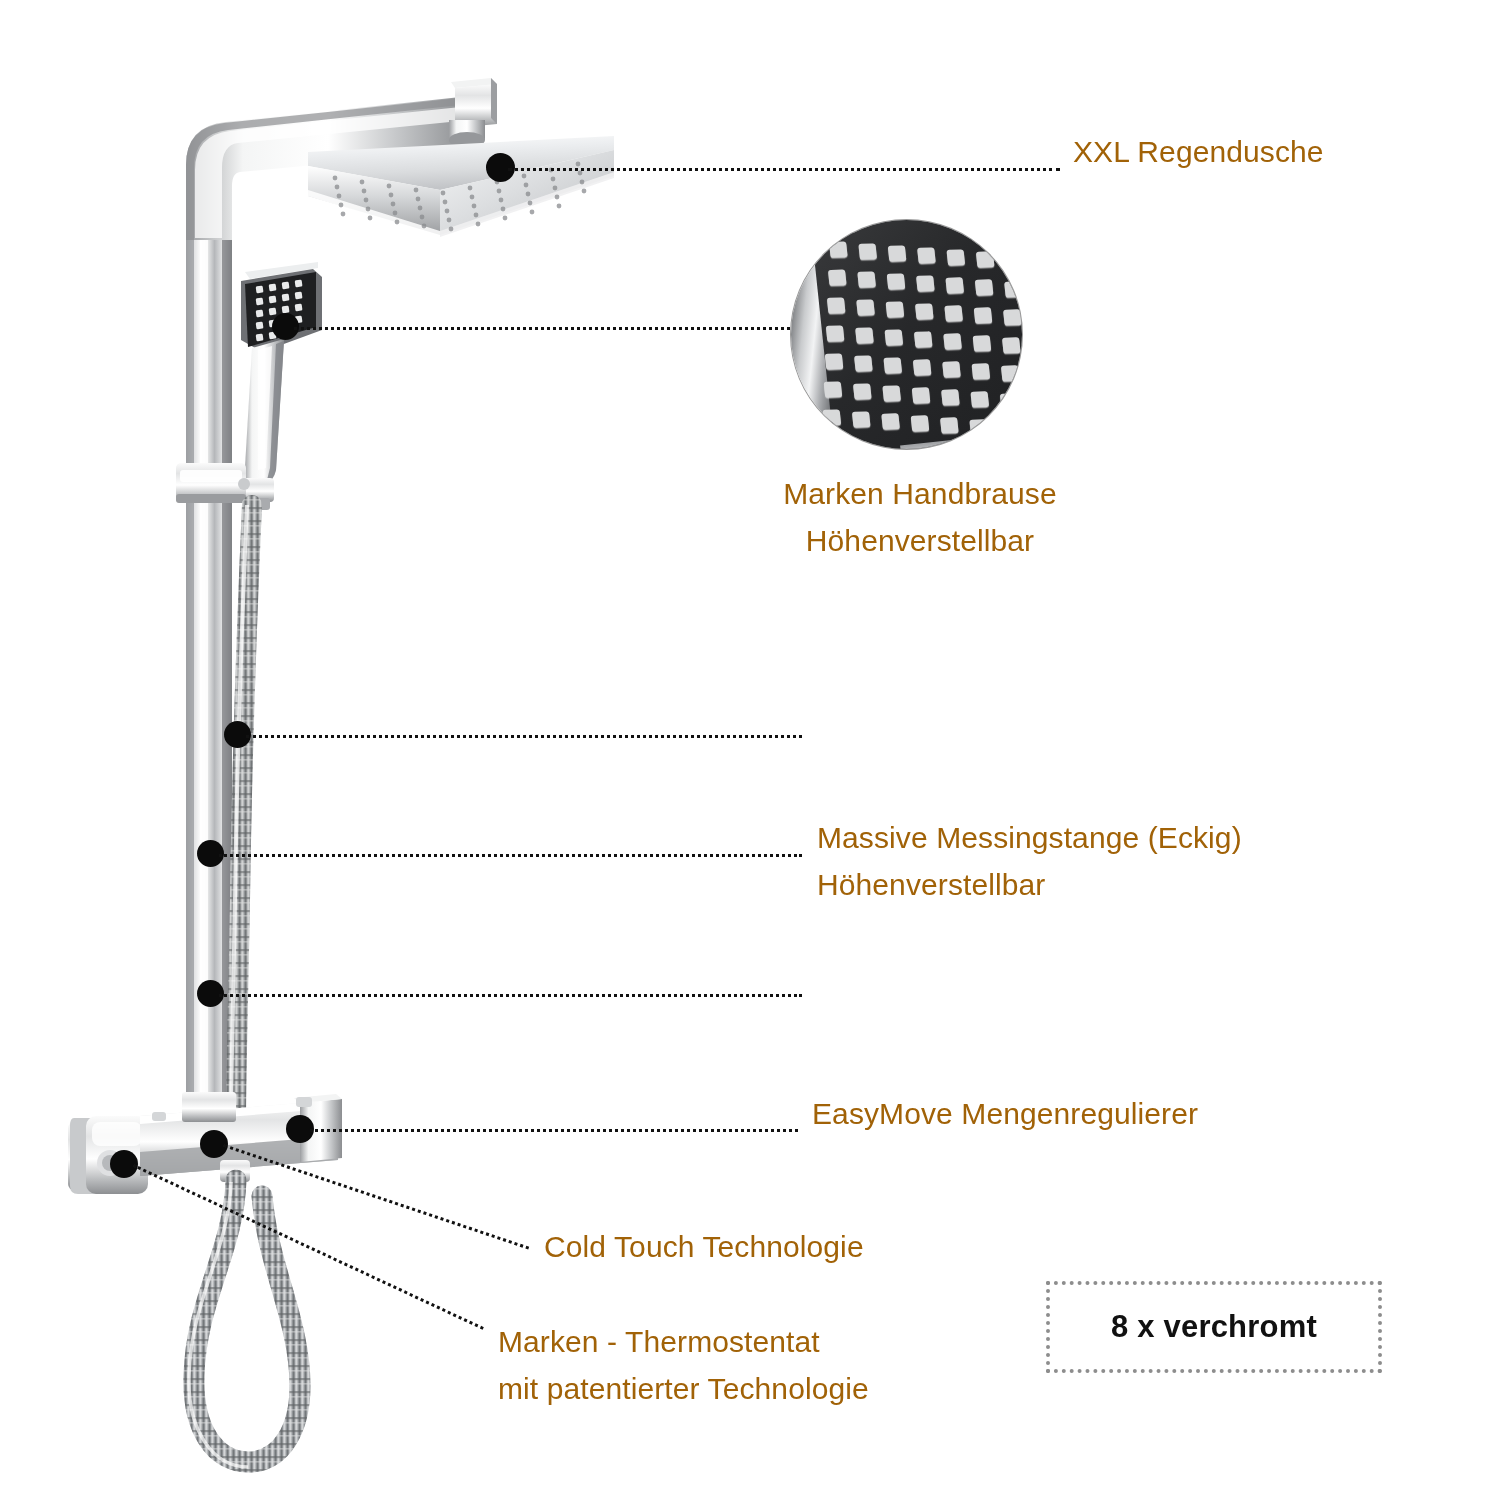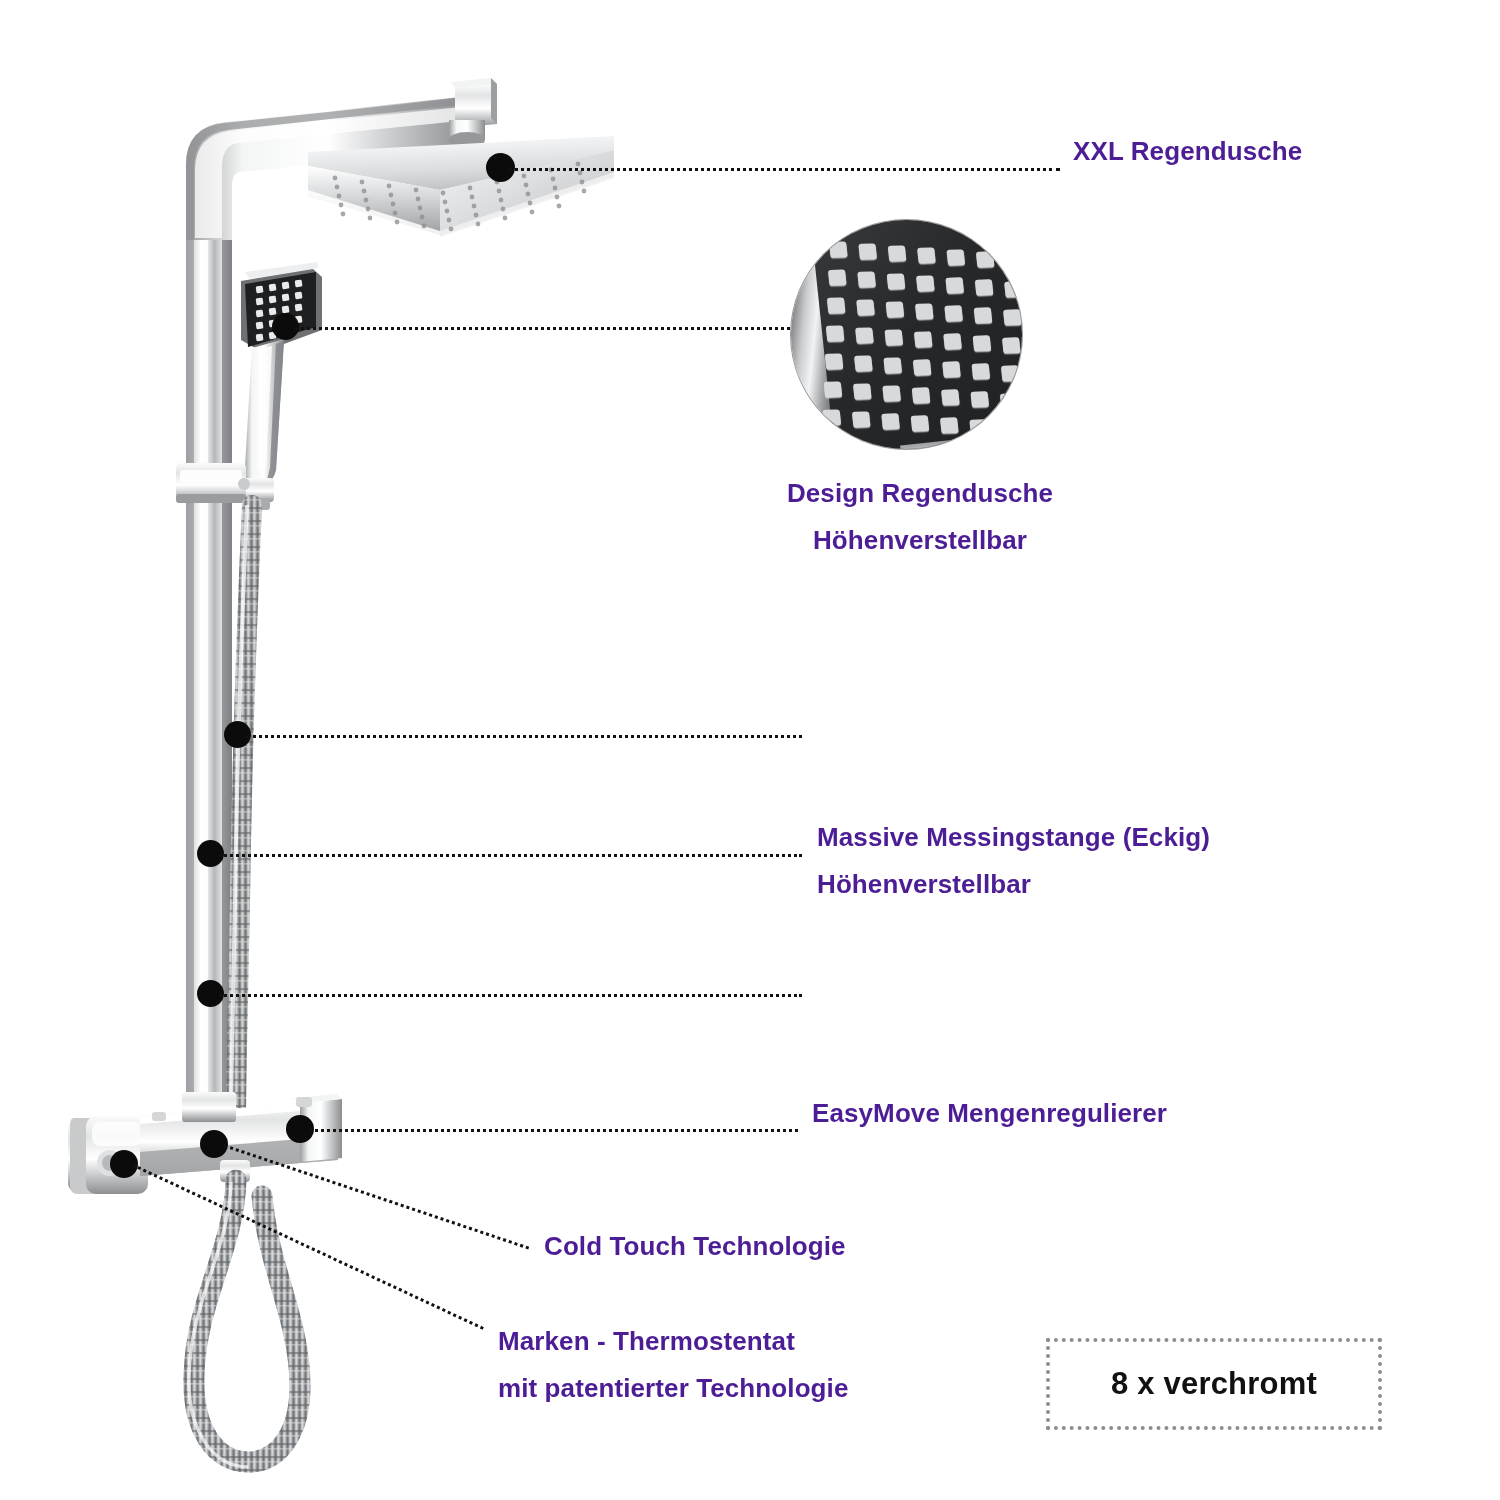--- a/index.html
+++ b/index.html
@@ -14,26 +14,26 @@
     position: relative;
     width: 1500px;
     height: 1500px;
     background: #ffffff;
     overflow: hidden;
   }
 
   
   .callout {
     position: absolute;
-    color: #4c1d95;
-    font-size: 26px;
+    color: #a16207;
+    font-size: 30px;
     line-height: 47px;
     letter-spacing: 0.1px;
     white-space: nowrap;
-    font-weight: 700;
+    font-weight: 400;
   }
   .callout.centered { text-align: center; }
 
   
   .leader {
     position: absolute;
     height: 0;
     border-top: 3px dotted #111111;
     transform-origin: 0 0;
   }
@@ -425,21 +425,21 @@
 
   <span class="leader" style="left:224px; top:1144px; width:322px; transform:rotate(18.6deg);"></span>
 
   <span class="leader" style="left:134px; top:1164px; width:386px; transform:rotate(25.0deg);"></span>
 
   <div class="callout" style="left:1073px; top:128px;">
     <div>XXL Regendusche</div>
   </div>
 
   <div class="callout centered" style="left:745px; top:470px; width:350px;">
-    <div>Design Regendusche</div>
+    <div>Marken Handbrause</div>
     <div>Höhenverstellbar</div>
   </div>
 
 
   <div class="callout" style="left:817px; top:814px;">
     <div>Massive Messingstange (Eckig)</div>
     <div>Höhenverstellbar</div>
   </div>
 
 
@@ -449,17 +449,17 @@
 
   <div class="callout" style="left:544px; top:1223px;">
     <div>Cold Touch Technologie</div>
   </div>
 
   <div class="callout" style="left:498px; top:1318px;">
     <div>Marken - Thermostentat</div>
     <div>mit patentierter Technologie</div>
   </div>
 
-  <div class="badge" style="left:1046px; top:1338px; width:336px; height:92px;">
+  <div class="badge" style="left:1046px; top:1281px; width:336px; height:92px;">
     <span>8 x verchromt</span>
   </div>
 
 </div>
 
 </body></html>

